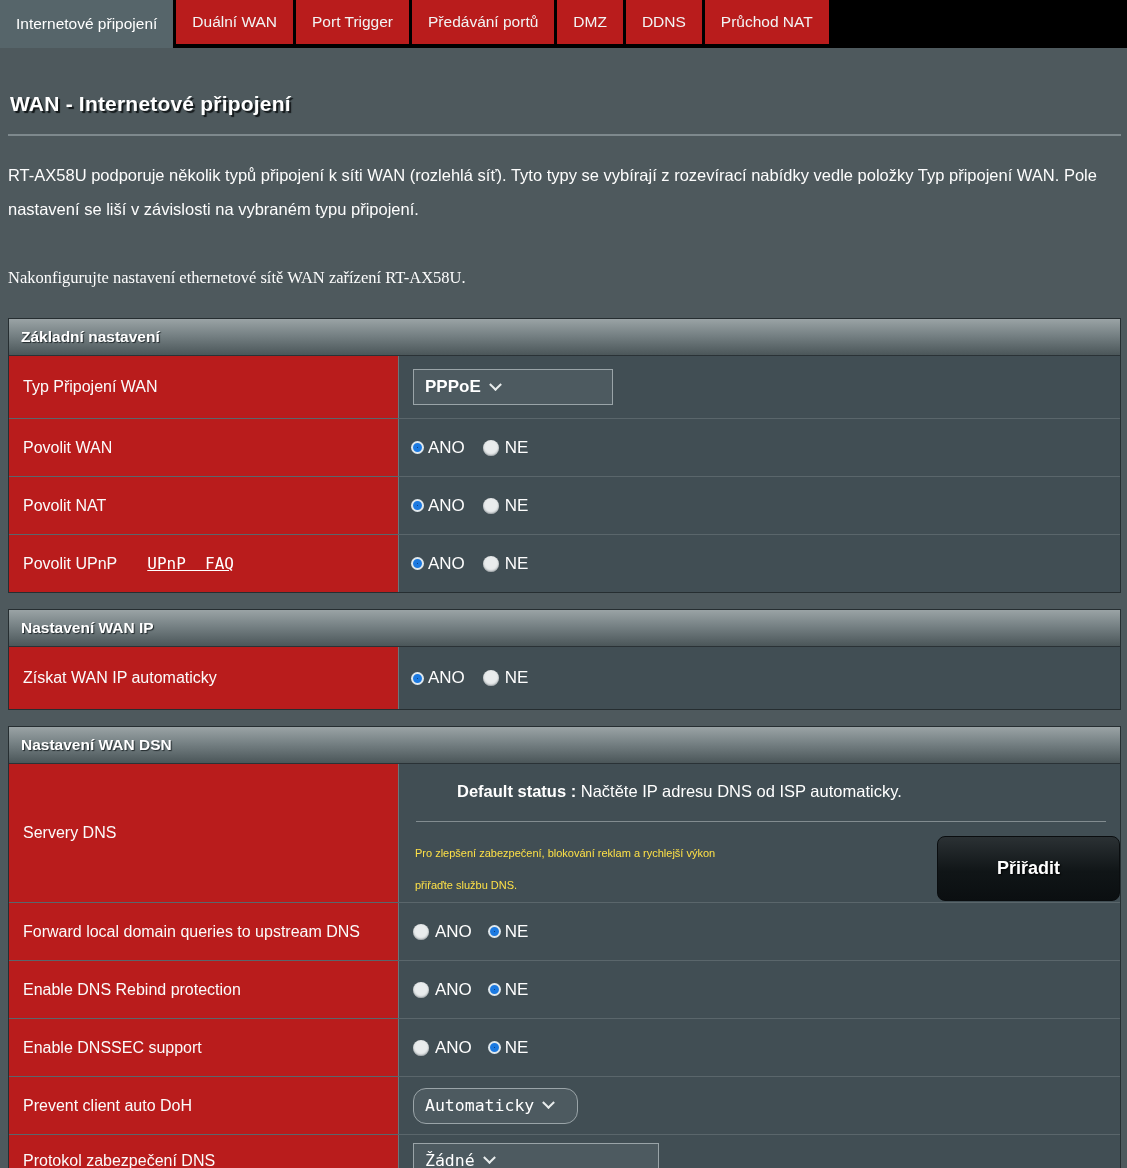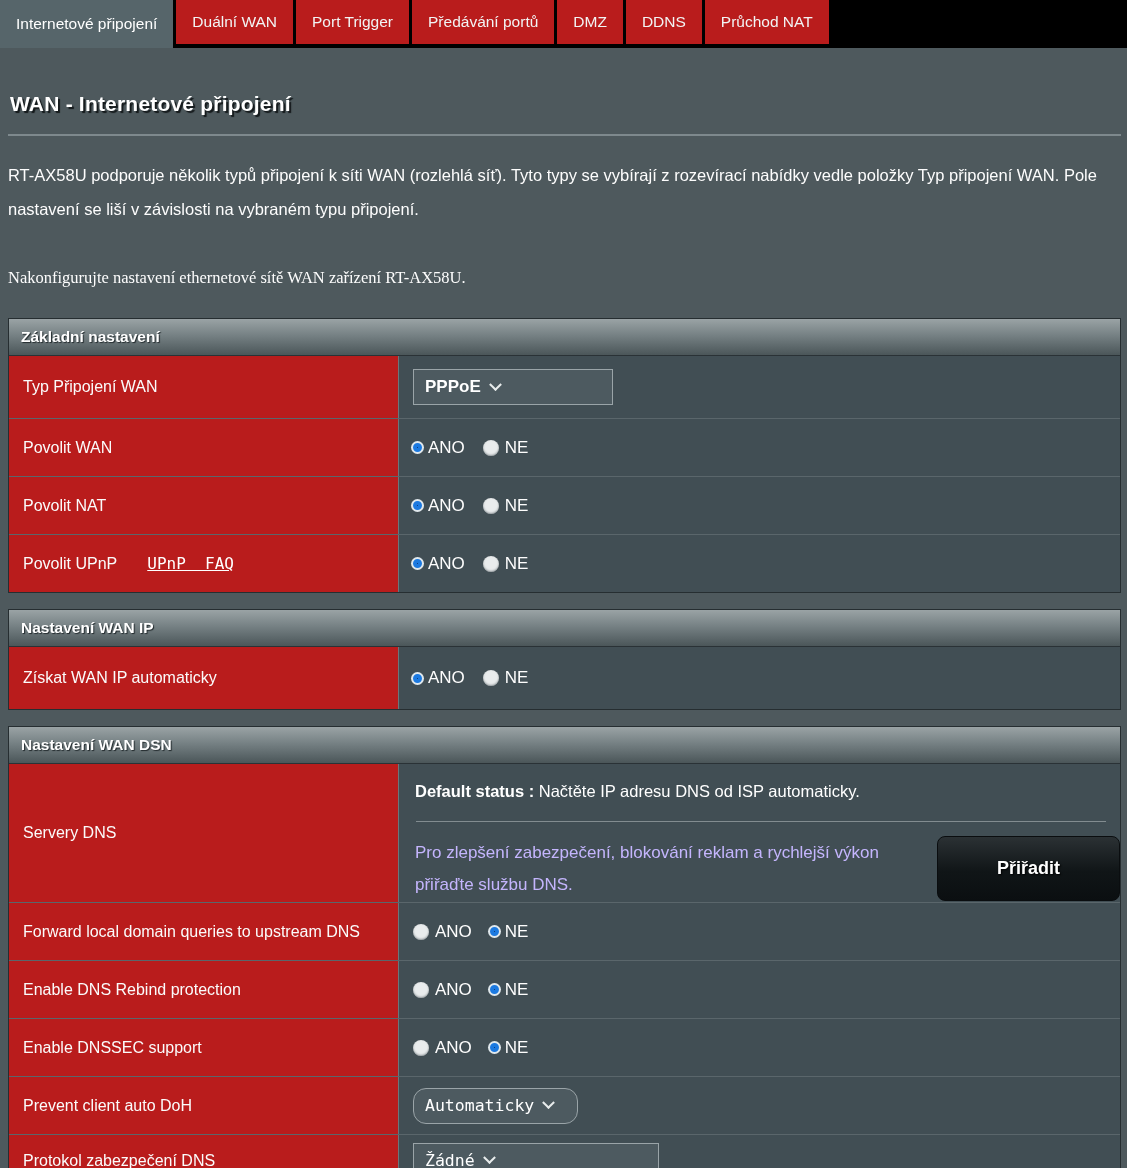--- a/index.html
+++ b/index.html
@@ -85,25 +85,25 @@
     border:4px solid #1b79e0;
     box-shadow:0 0 0 2px rgba(238,245,250,.92);
   }
   .rlabel { font-size:17px; margin:0 18px 0 6px; color:#fdfdfd; }
   .faq-link {
     font-family:"DejaVu Sans Mono", monospace; font-size:16px;
     color:#ffffff; text-decoration:underline; margin-left:30px; cursor:pointer;
   }
   
   .dns-cell { display:block; padding:18px 0 0 16px; }
-  .dns-status { font-size:16.5px; }
+  .dns-status { font-size:16.5px;margin-left:42px; }
   .dns-status b { font-weight:bold; }
   .dns-divider { height:1px; background:#828c90; margin:20px 14px 14px 1px; }
   .dns-bottom { display:flex; align-items:center; }
-  .dns-hint { flex:1; font-size:17px; line-height:32px; color:#c4b5fd; }
+  .dns-hint { flex:1; font-size:11px; line-height:32px; color:#fde047; }
   .assign-btn {
     width:183px; height:65px; flex:none;
     background:linear-gradient(to bottom,#2b3134 0%, #101517 55%, #0b0f11 100%);
     border:1px solid #0a0d0f; border-radius:8px;
     color:#ffffff; font-size:18px; font-weight:bold;
     font-family:"Liberation Sans", sans-serif;
     text-shadow:1px 1px 2px #000; cursor:pointer;
   }
 </style>
 </head>

